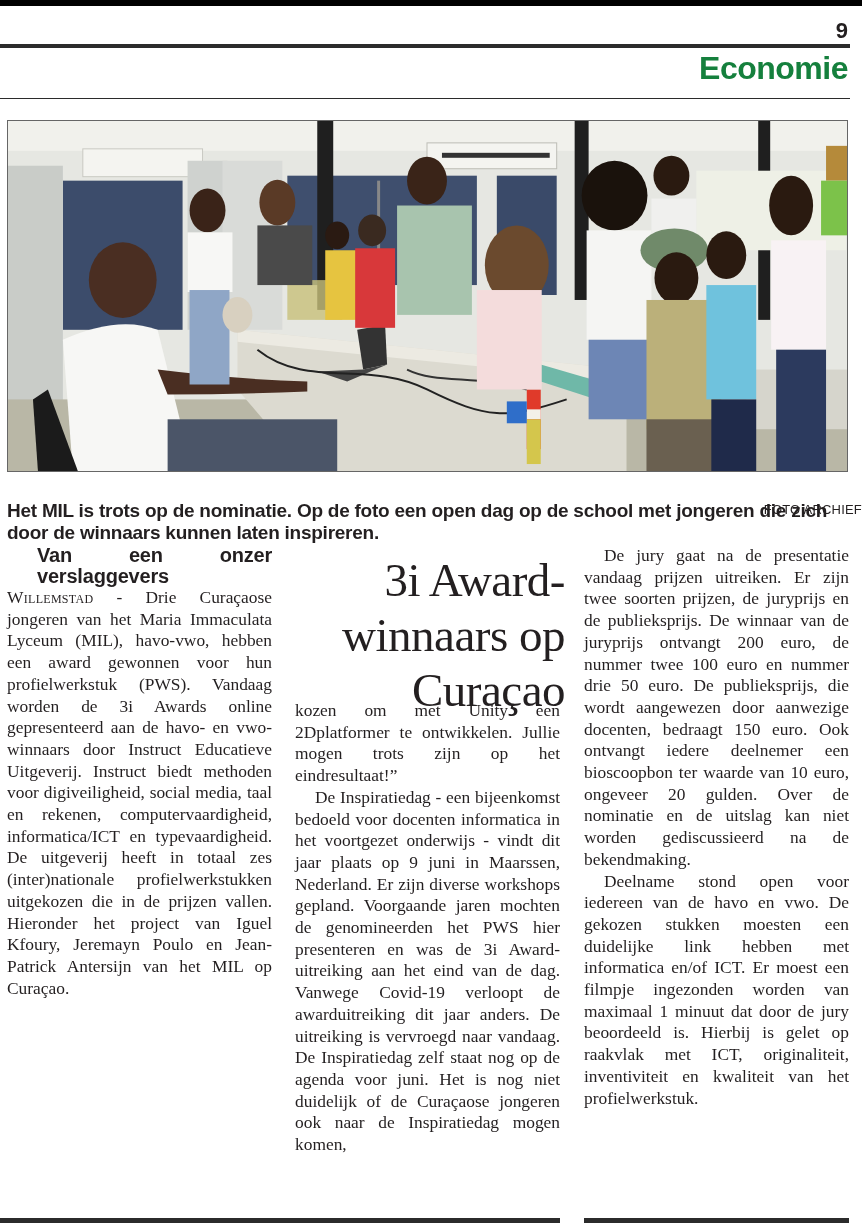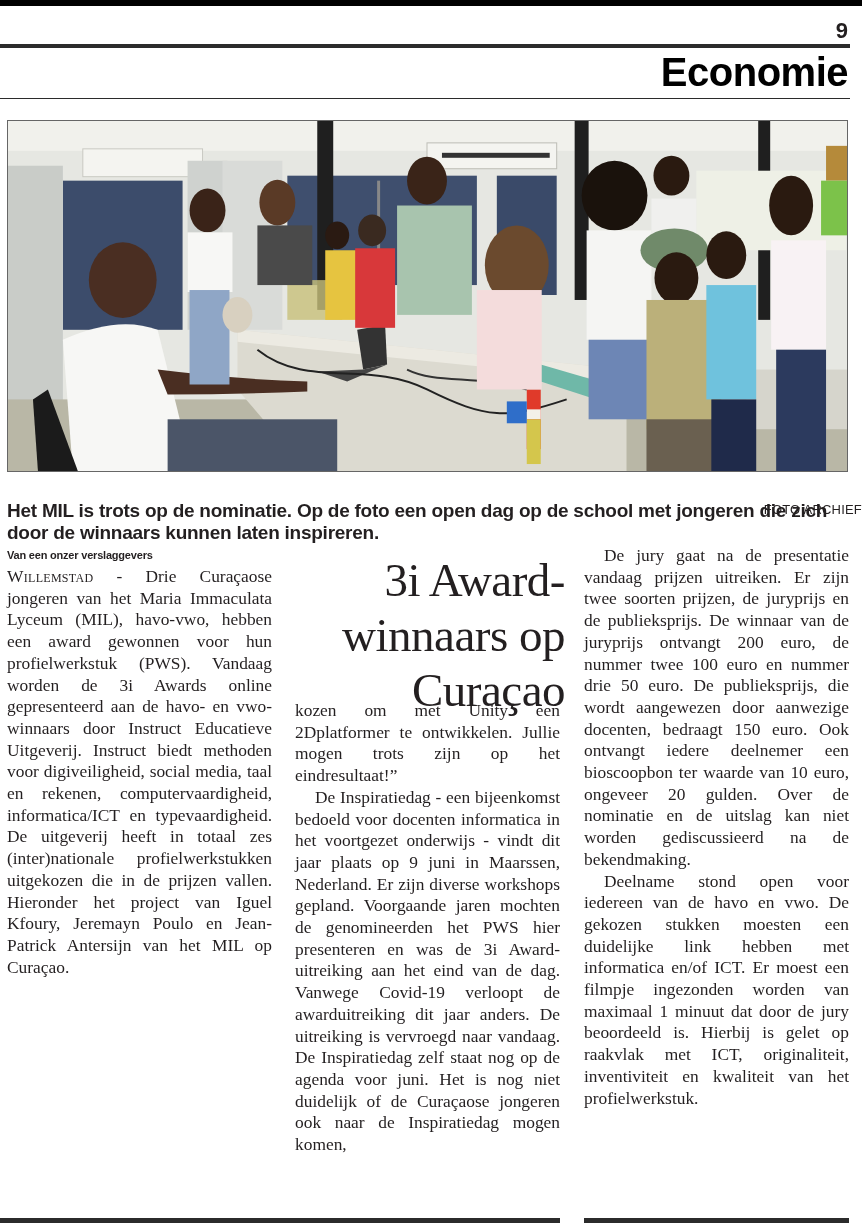--- a/index.html
+++ b/index.html
@@ -2,37 +2,37 @@
 <html><head>
   <meta charset="utf-8">
   <style>
     * { box-sizing: border-box; margin: 0; padding: 0; }
     html, body { width: 862px; height: 1223px; background: #ffffff; overflow: hidden; }
     body { position: relative; color: #231f20; font-family: "Liberation Serif", serif; }
 
     .top-bar { position: absolute; left: 0; top: 0; width: 862px; height: 6px; background: #000; }
     .page-number { position: absolute; right: 14px; top: 18px; font-family: "Liberation Sans", sans-serif; font-weight: bold; font-size: 22px; color: #231f20; }
     .rule-thick { position: absolute; left: 0; top: 44px; width: 850px; height: 4px; background: #2b2b2b; }
-    .section-title { position: absolute; right: 14px; top: 50px; font-family: "Liberation Sans", sans-serif; font-weight: bold; font-size: 40px; letter-spacing: -0.5px; color: #000000; }
+    .section-title { position: absolute; right: 14px; top: 50px; font-family: "Liberation Sans", sans-serif; font-weight: bold; font-size: 32px; letter-spacing: -0.5px; color: #15803d; }
     .rule-thin { position: absolute; left: 0; top: 98px; width: 850px; height: 1px; background: #2b2b2b; }
 
     .photo { position: absolute; left: 7px; top: 120px; width: 841px; height: 352px; border: 1px solid #666; overflow: hidden; background: #e8e9e4; }
     .photo svg { display: block; width: 100%; height: 100%; }
 
     .caption { position: absolute; left: 7px; top: 500px; width: 841px; font-family: "Liberation Sans", sans-serif; font-weight: bold; font-size: 19px; line-height: 22px; color: #231f20; letter-spacing: -0.25px; }
     .credit { position: absolute; right: 0; top: 502px; font-family: "Liberation Sans", sans-serif; font-size: 13px; color: #231f20; letter-spacing: 0.2px; }
 
     .col { position: absolute; top: 545px; font-size: 17.4px; line-height: 21.7px; text-align: justify; color: #231f20; }
     .col p { text-indent: 0; hyphens: manual; }
     .col p.indent { text-indent: 20px; }
     .col1 { left: 7px; width: 265px; }
     .col2 { left: 295px; width: 265px; top: 700px; }
     .col3 { left: 584px; width: 265px; }
 
-    .byline { font-family: "Liberation Sans", sans-serif; font-weight: bold; font-size: 11px; line-height: 21px; letter-spacing: -0.2px; }
+    .byline { font-family: "Liberation Sans", sans-serif; font-weight: bold; font-size: 20px; line-height: 21px; letter-spacing: -0.2px; margin-left: 30px; }
     .dateline { font-variant: small-caps; letter-spacing: 0.3px; }
 
     .headline { position: absolute; left: 290px; top: 553px; width: 275px; text-align: right; font-family: Liberation Serif, serif; font-size: 47px; line-height: 55px; color: #231f20; letter-spacing: -0.5px; }
 
     .bottom-rule { position: absolute; top: 1218px; height: 5px; background: #2b2b2b; }
     .br1 { left: 0; width: 560px; }
     .br2 { left: 584px; width: 265px; }
   </style>
 </head>
 <body>

